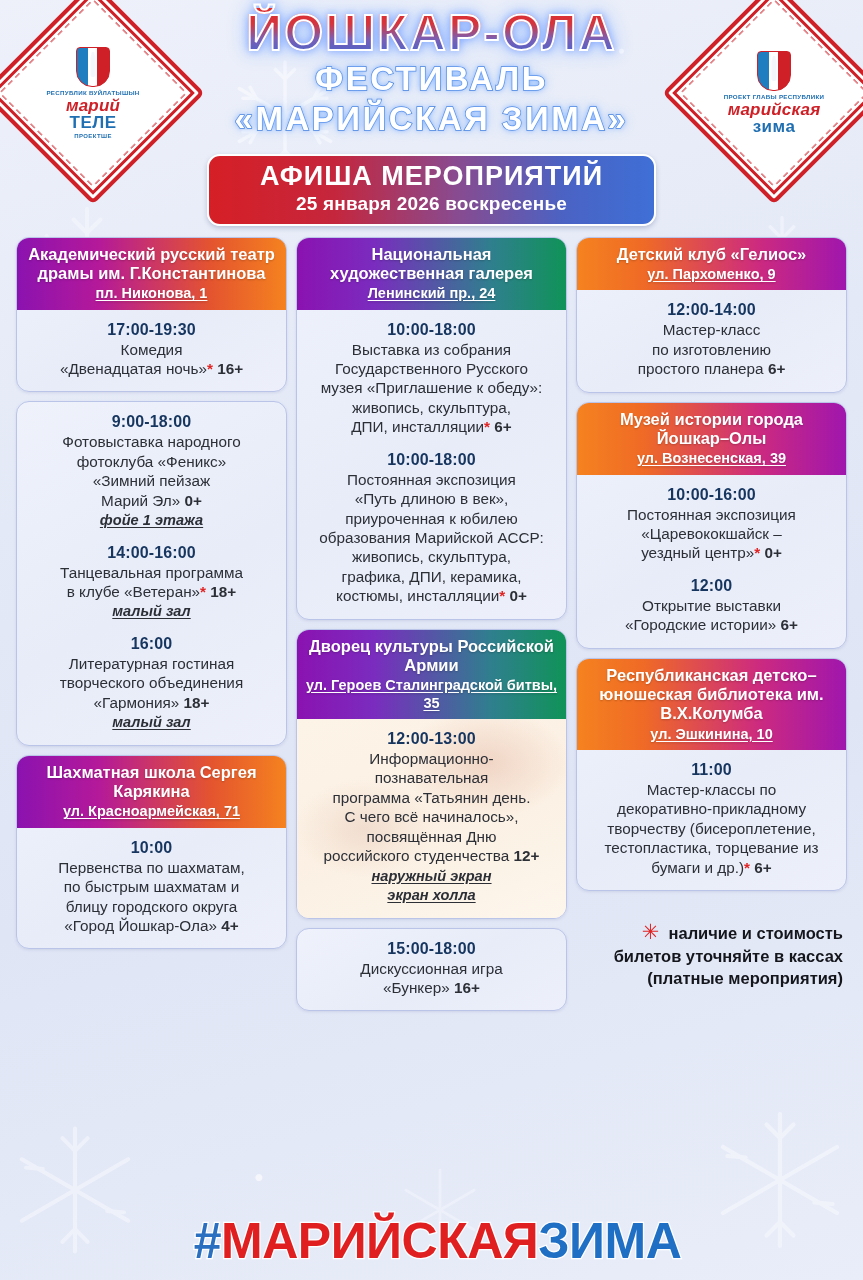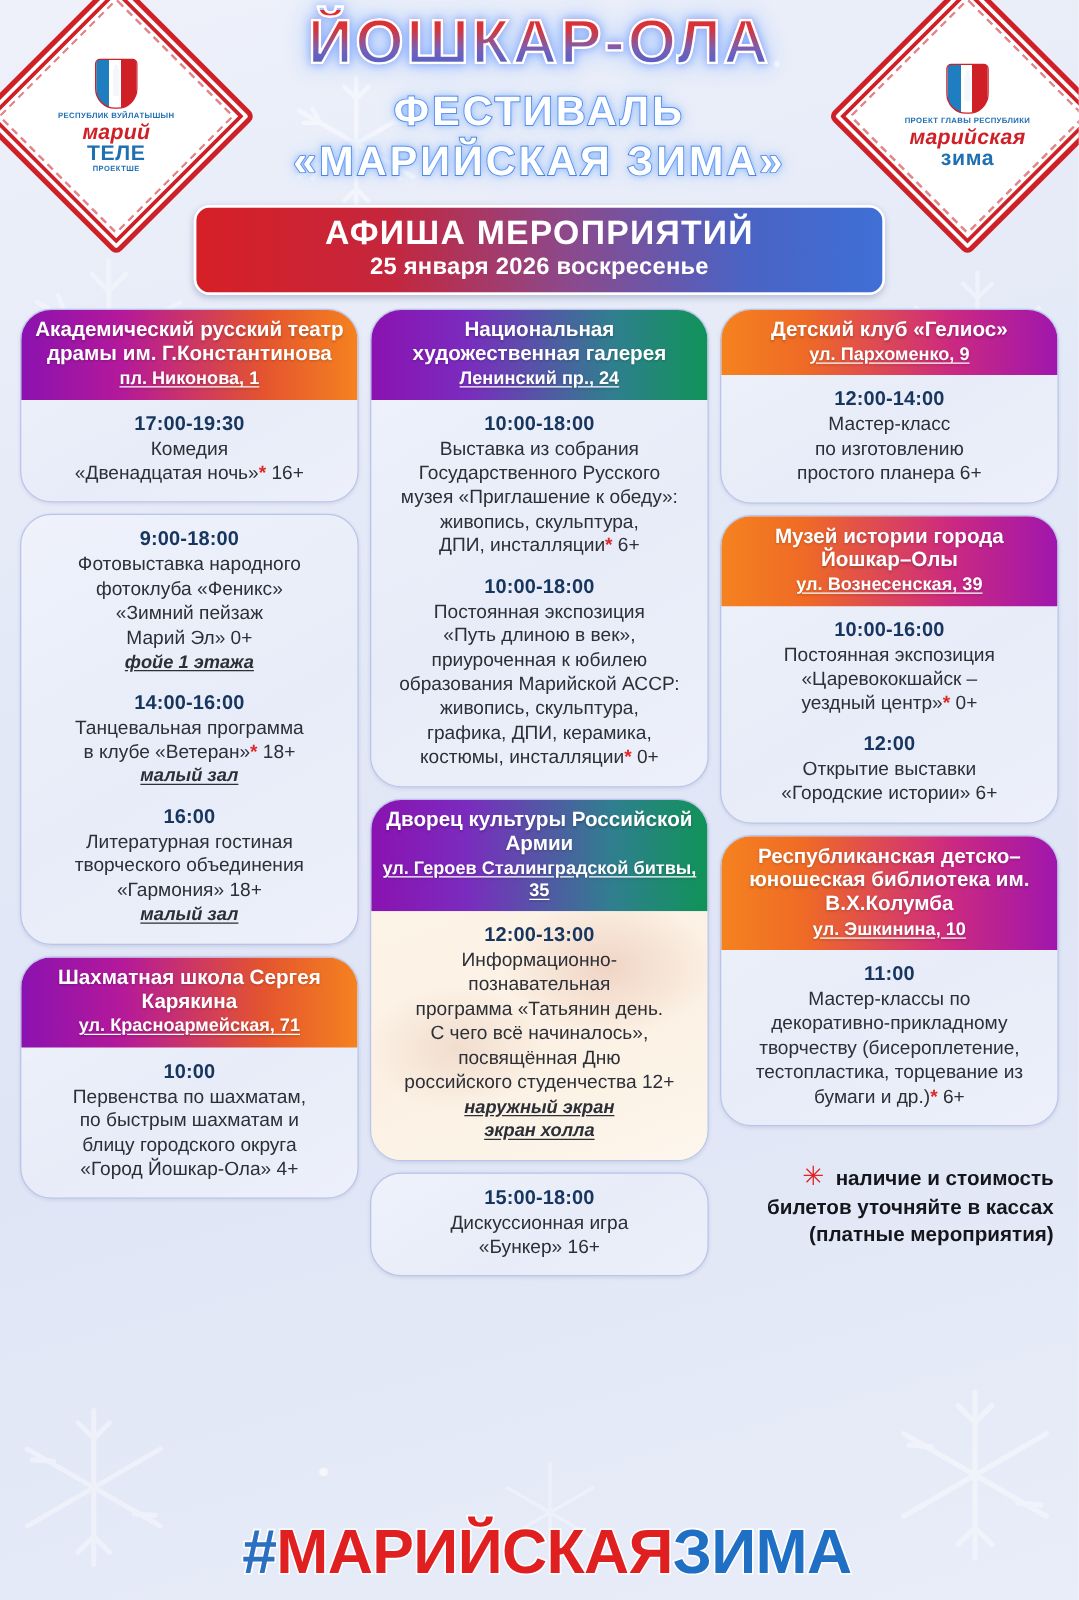--- a/index.html
+++ b/index.html
@@ -72,34 +72,34 @@
   .em-big2 { font-size: 17px; font-weight: 700; color: #1f6fb2; letter-spacing: .5px; }
   .em-sub  { font-size: 6px; font-weight: 700; color: #1f6fb2; letter-spacing: .4px; margin-top: 2px; }
 
   .city-title {
     font-size: 50px; font-weight: 900; letter-spacing: 2px;
     background: linear-gradient(180deg,#e02a2a 0%, #d4363f 32%, #7a5fb5 62%, #3f63cf 100%);
     -webkit-background-clip: text; background-clip: text; color: transparent;
     -webkit-text-stroke: 2px #ffffff;
     paint-order: stroke fill;
     filter: drop-shadow(0 0 4px rgba(120,160,255,.9)) drop-shadow(0 0 10px rgba(150,190,255,.7));
-    line-height: 1; margin: 2px 0 12px;
+    line-height: 1; margin: 2px 0 2px;
   }
   .fest-line {
     font-size: 33px; font-weight: 900; letter-spacing: 2.5px; color: #ffffff;
     -webkit-text-stroke: 1.5px #2f6fd0;
     paint-order: stroke fill;
     text-shadow: 0 0 5px rgba(120,170,255,.95), 0 0 12px rgba(150,195,255,.8);
     line-height: 1.15;
   }
   .fest-line.second { font-size: 33px; margin-top: 2px; }
 
   .afisha {
     position: relative; z-index: 3;
-    width: 553px; margin: 16px auto 0;
+    width: 449px; margin: 16px auto 0;
     border-radius: 13px;
     background: linear-gradient(90deg,#d61f26 0%, #c5263c 28%, #8a4a8e 55%, #4a63c4 80%, #3f6fd6 100%);
     border: 2px solid #ffffff;
     box-shadow: 0 2px 5px rgba(40,60,110,.25);
     padding: 6px 10px 9px;
     text-align: center;
   }
   .afisha-title {
     font-size: 27px; font-weight: 900; color: #fff; letter-spacing: 1px; line-height: 1.1;
   }
@@ -110,21 +110,21 @@
   
   .columns {
     position: relative; z-index: 3;
     display: flex; gap: 9px;
     padding: 11px 16px 0;
     align-items: flex-start;
   }
   .col { width: 272px; display: flex; flex-direction: column; gap: 9px; }
 
   .card {
-    border-radius: 25px;
+    border-radius: 13px;
     border: 1.6px solid #b9c4e8;
     background: linear-gradient(150deg, #eff2fb 0%, #e7ecf8 55%, #edf0fa 100%);
     overflow: hidden;
     box-shadow: 0 1px 3px rgba(60,80,140,.13);
   }
   .card-head {
     padding: 7px 8px 7px;
     text-align: center;
     color: #ffffff;
   }
@@ -152,21 +152,21 @@
 
   .event + .event { margin-top: 14px; }
   .time {
     font-size: 16px; font-weight: 700; color: #16355f; letter-spacing: .1px;
     margin-bottom: 1px;
   }
   .desc {
     font-size: 15.3px; color: #2c2f36; line-height: 1.27;
   }
   .desc .ast { color: #e02424; font-weight: 700; }
-  .desc .age { font-weight: 400; color: #2c2f36; }
+  .desc .age { font-weight: 700; color: #2c2f36; }
   .hall {
     display: block; font-size: 14.6px; font-style: italic; font-weight: 700;
     color: #2c2f36; text-decoration: underline; text-underline-offset: 2px;
     margin-top: 1px;
   }
 
   
   .footnote {
     margin-top: 18px; text-align: right;
     font-size: 16.5px; font-weight: 700; color: #14161c; line-height: 1.33;

